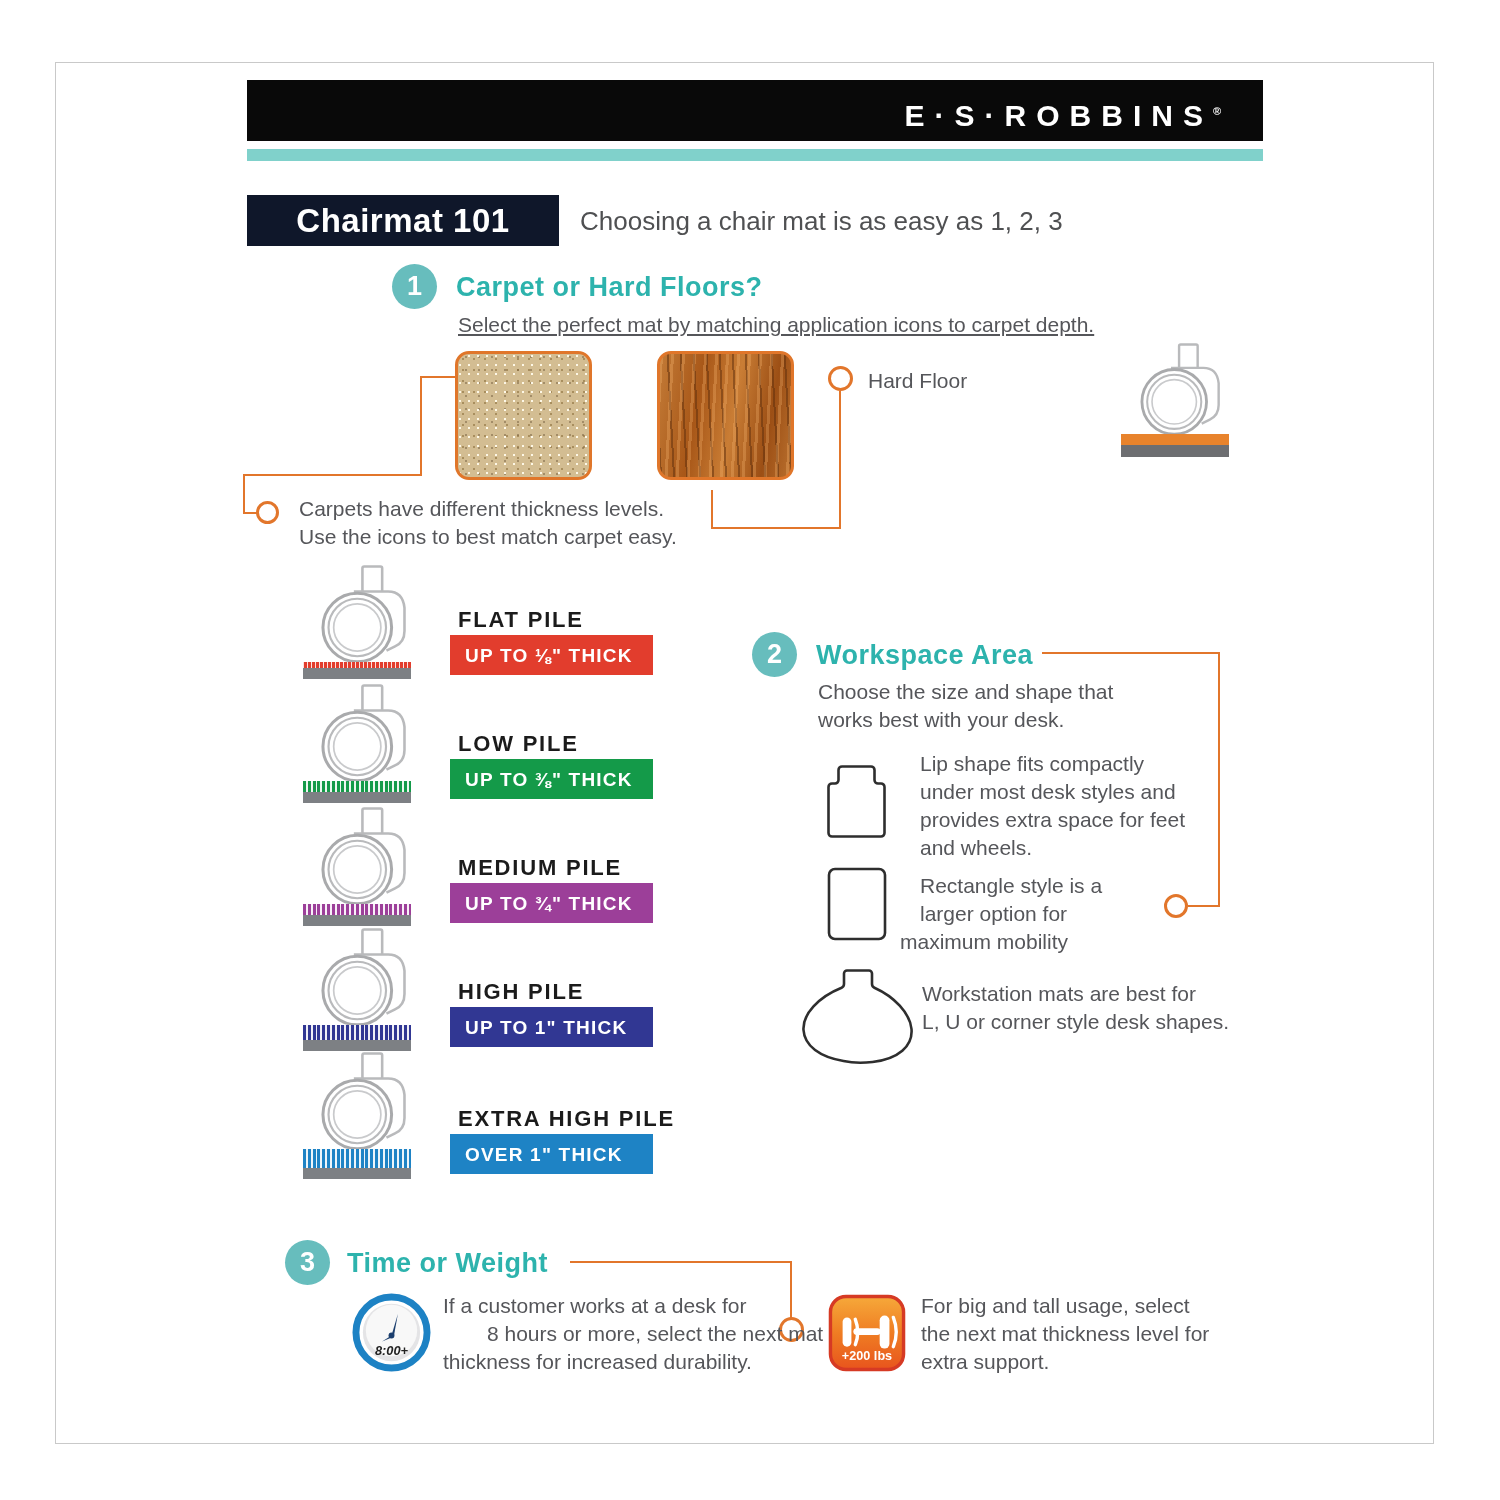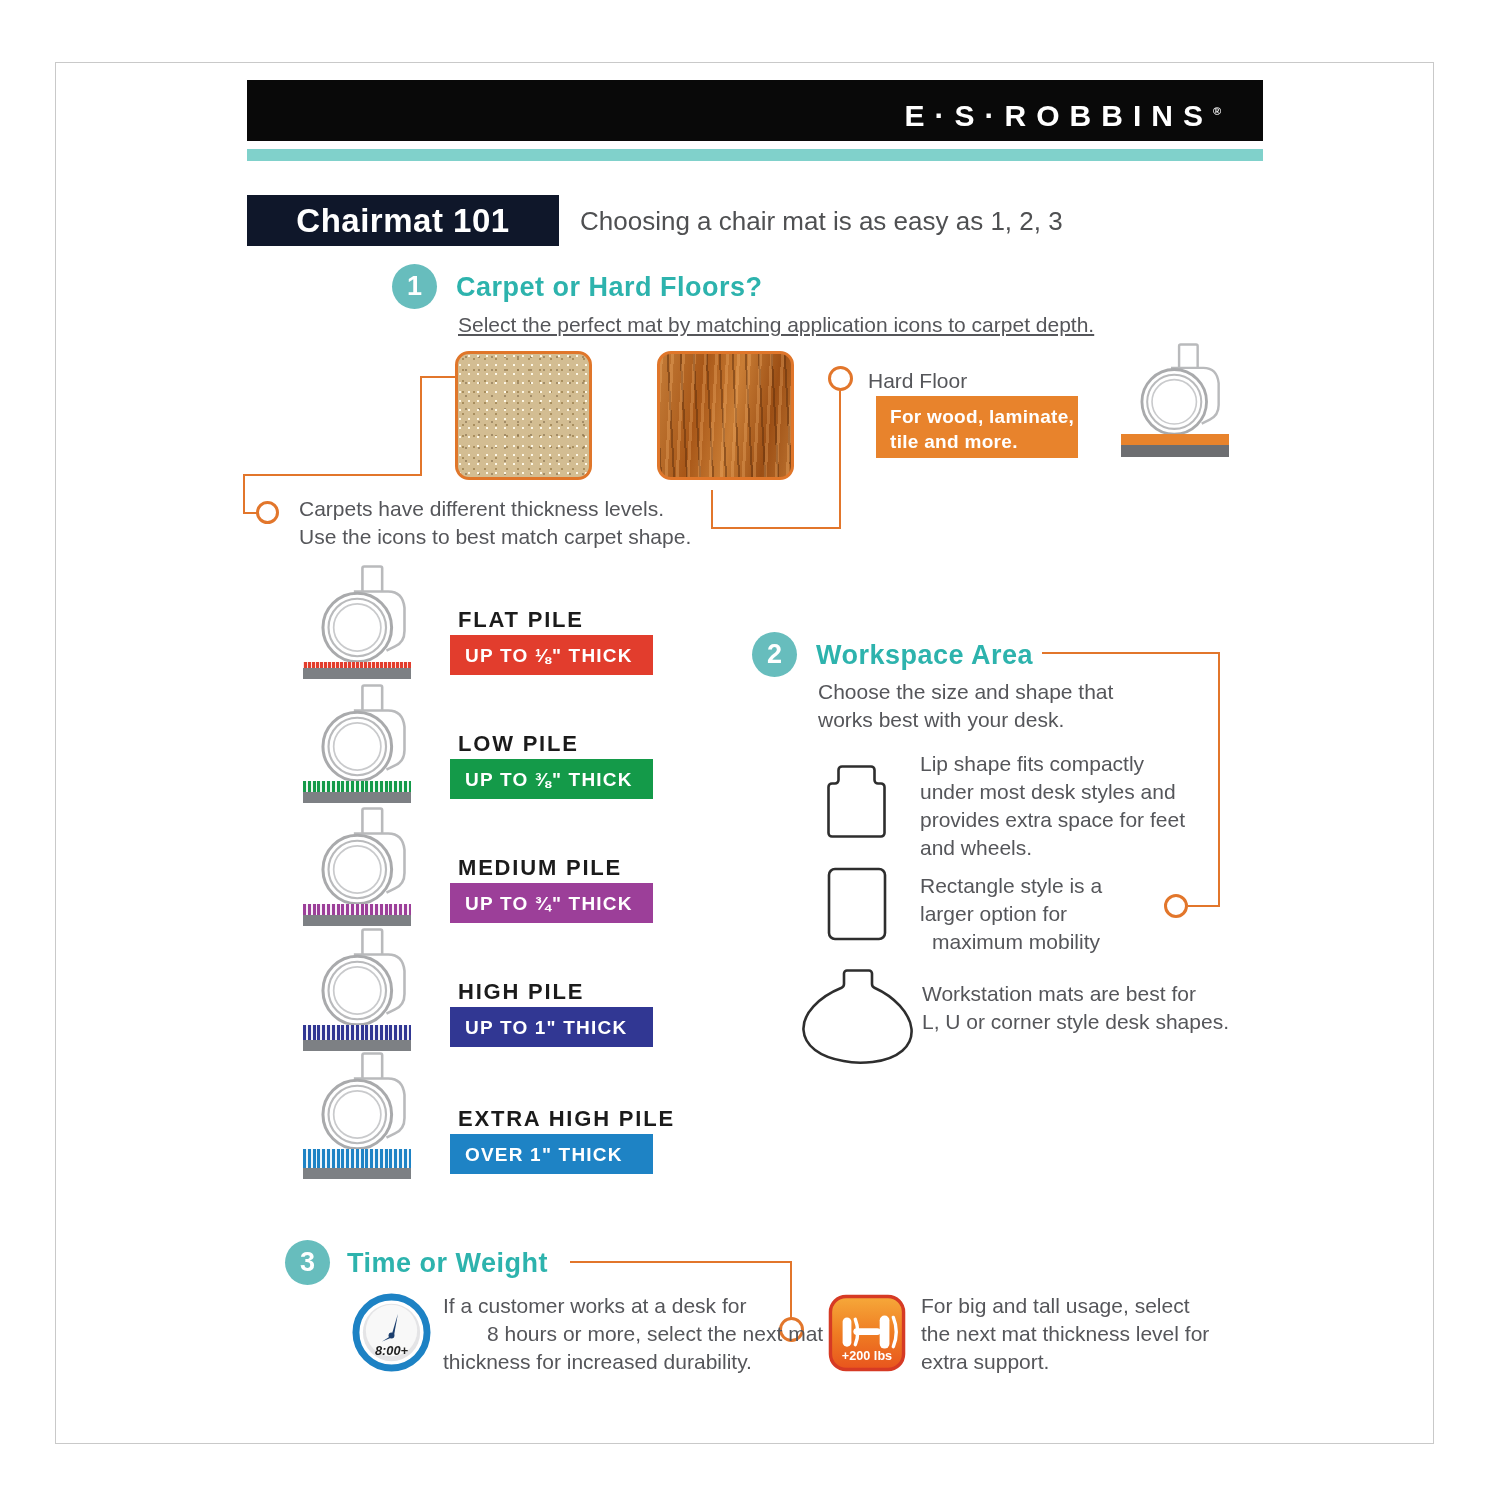--- a/index.html
+++ b/index.html
@@ -71,31 +71,27 @@
   <div class="abs swatch" id="carpet-swatch"></div>
   <div class="abs swatch" id="wood-swatch"></div>
 
   <div class="abs oline" style="left:420px;top:376px;width:35px;height:2px;"></div>
   <div class="abs oline" style="left:420px;top:376px;width:2px;height:100px;"></div>
   <div class="abs oline" style="left:243px;top:474px;width:179px;height:2px;"></div>
   <div class="abs oline" style="left:243px;top:474px;width:2px;height:39px;"></div>
   <div class="abs oline" style="left:243px;top:512px;width:14px;height:2px;"></div>
   <div class="abs onode" style="left:256px;top:501px;width:23px;height:23px;"></div>
   <div class="abs body-text" style="left:299px;top:497px;">Carpets have different thickness levels.</div>
-  <div class="abs body-text" style="left:299px;top:525px;">Use the icons to best match carpet shape.</div>
+  <div class="abs body-text" style="left:299px;top:525px;">Use the icons to best match carpet easy.</div>
 
   <div class="abs oline" style="left:711px;top:490px;width:2px;height:38px;"></div>
   <div class="abs oline" style="left:711px;top:527px;width:130px;height:2px;"></div>
   <div class="abs oline" style="left:839px;top:391px;width:2px;height:138px;"></div>
   <div class="abs onode" style="left:828px;top:366px;width:25px;height:25px;"></div>
   <div class="abs body-text" style="left:868px;top:369px;">Hard Floor</div>
-  <div class="abs" id="hardfloor-box">
-    <div>For wood, laminate,</div>
-    <div>tile and more.</div>
-  </div>
 
   <svg class="abs" style="left:1129px;top:342px;width:105px;height:97px;" viewBox="0 0 130 120">
     <rect x="62" y="3" width="23" height="30" rx="2" fill="#fff" stroke="#b9babc" stroke-width="3"></rect>
     <path d="M52 32 h40 q17 0 19 19 v27 q0 13 -11 18 l-10 5" fill="#fff" stroke="#b9babc" stroke-width="3" stroke-linejoin="round"></path>
     <circle cx="56" cy="74" r="40" fill="#fff" stroke="#a9aaac" stroke-width="3.5"></circle>
     <circle cx="56" cy="74" r="33.5" fill="none" stroke="#b9babc" stroke-width="2.5"></circle>
     <circle cx="56" cy="74" r="27.5" fill="none" stroke="#c9cacc" stroke-width="2"></circle>
   </svg>
   <div class="abs" style="left:1121px;top:434px;width:108px;height:11px;background:#e8832c;"></div>
   <div class="abs" style="left:1121px;top:445px;width:108px;height:12px;background:#6d6e71;"></div>
@@ -175,21 +171,21 @@
   <div class="abs body-text" style="left:920px;top:752px;">Lip shape fits compactly</div>
   <div class="abs body-text" style="left:920px;top:780px;">under most desk styles and</div>
   <div class="abs body-text" style="left:920px;top:808px;">provides extra space for feet</div>
   <div class="abs body-text" style="left:920px;top:836px;">and wheels.</div>
 
   <svg class="abs" style="left:826px;top:866px;width:62px;height:76px;" viewBox="0 0 62 76">
     <rect class="shape-outline" x="3" y="3" width="56" height="70" rx="6"></rect>
   </svg>
   <div class="abs body-text" style="left:920px;top:874px;">Rectangle style is a</div>
   <div class="abs body-text" style="left:920px;top:902px;">larger option for</div>
-  <div class="abs body-text" style="left:932px;top:930px;">maximum mobility</div>
+  <div class="abs body-text" style="left:900px;top:930px;">maximum mobility</div>
 
   <svg class="abs" style="left:798px;top:968px;width:120px;height:98px;" viewBox="0 0 120 98">
     <path class="shape-outline" d="M49 2.5 h22 a3 3 0 0 1 3 3 v10.5 a4 4 0 0 0 2.4 3.7 C96 28.5 112 45 113.5 61 c1.5 17 -13 30 -39 33 c-9 1 -20 1 -29 -1 C22 89 6.5 78 5.5 62 C4.5 46 20.5 29 43.6 19.7 a4 4 0 0 0 2.4 -3.7 V5.5 a3 3 0 0 1 3 -3 z"></path>
   </svg>
   <div class="abs body-text" style="left:922px;top:982px;">Workstation mats are best for</div>
   <div class="abs body-text" style="left:922px;top:1010px;">L, U or corner style desk shapes.</div>
 
   <div class="abs step-badge" style="left:285px;top:1240px;"><span>3</span></div>
   <div class="abs step-title" style="left:347px;top:1248px;">Time or Weight</div>
   <div class="abs oline" style="left:570px;top:1261px;width:222px;height:2px;"></div>

